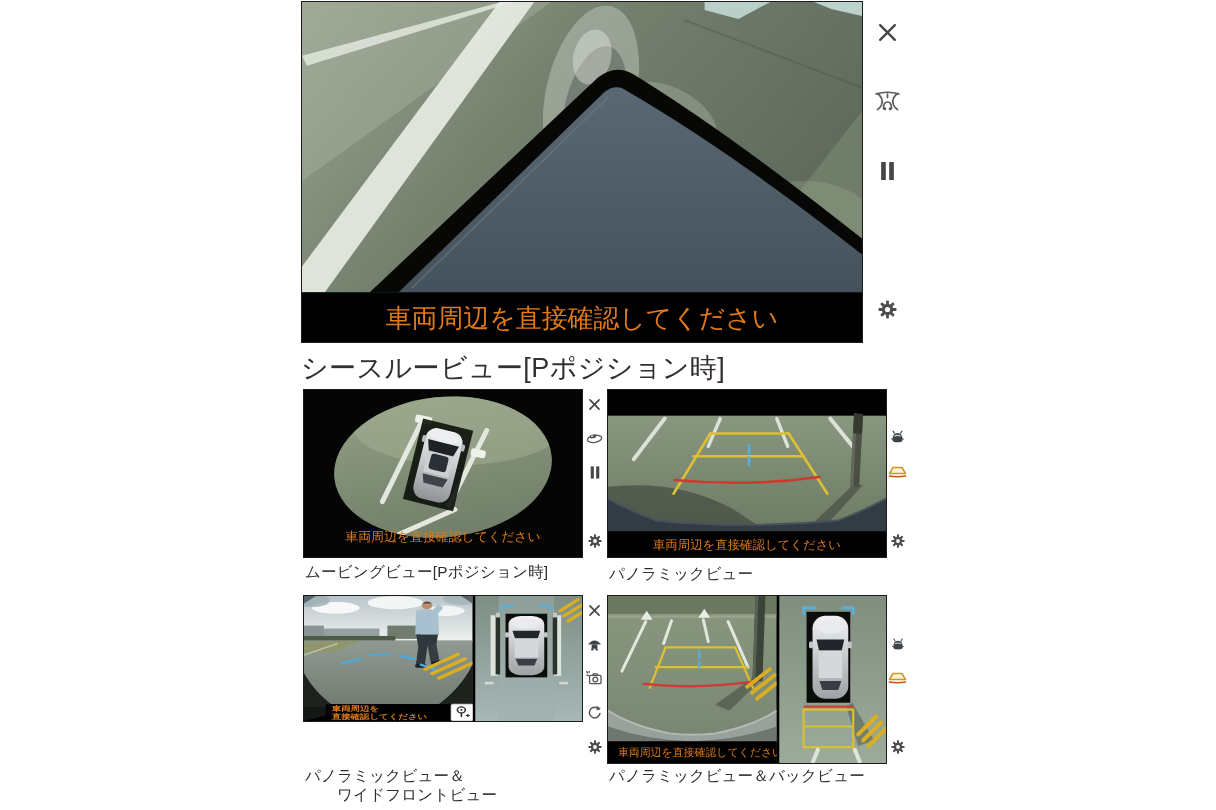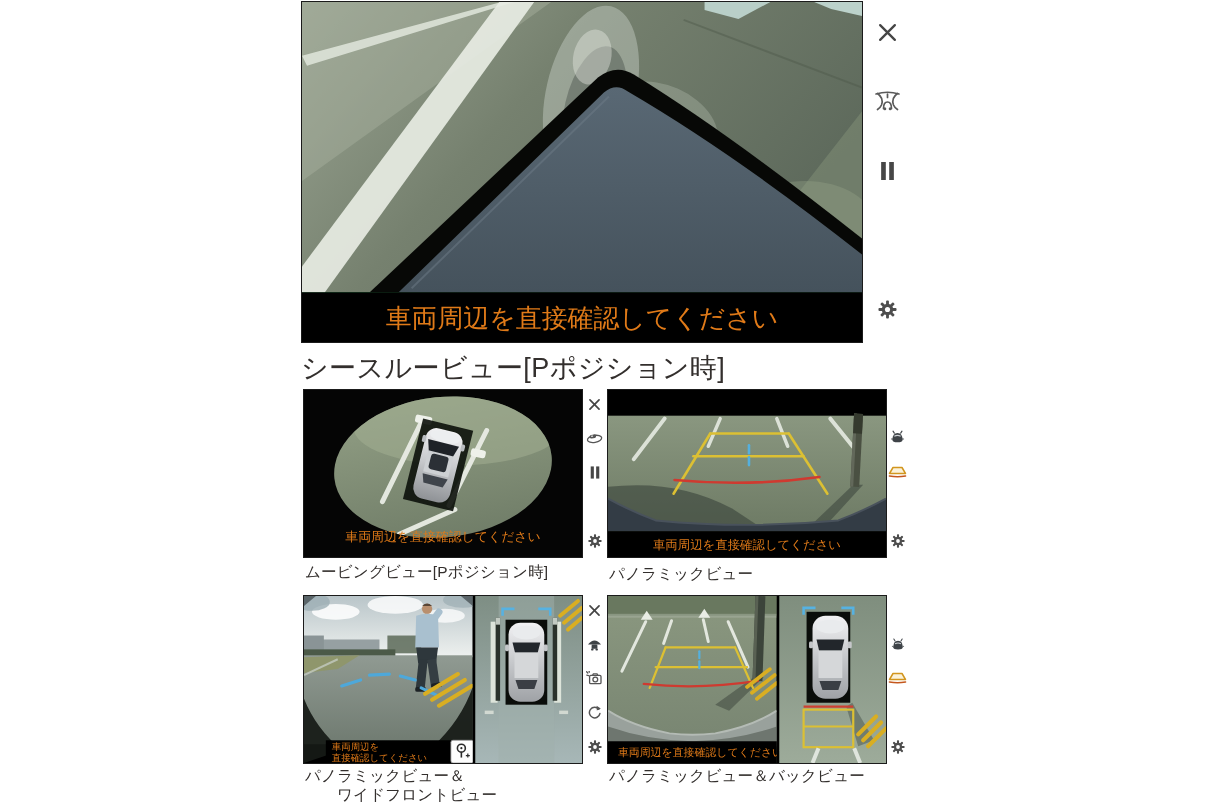--- a/index.html
+++ b/index.html
@@ -236,21 +236,21 @@
         <rect x="8.5" y="0.5" width="3" height="19" rx="1" transform="rotate(90 10 10)"></rect>
         <rect x="8.5" y="0.5" width="3" height="19" rx="1" transform="rotate(135 10 10)"></rect>
         <circle cx="10" cy="10" r="6"></circle>
       </g>
       <circle cx="10" cy="10" r="2.7" fill="#fff"></circle>
     </svg>
   </button>
 
   <div class="caption caption-sub" style="left:609px;top:564px;">パノラミックビュー</div>
 
-  <div class="frame" style="left:303px;top:595px;width:280px;height:169px;">
+  <div class="frame" style="left:303px;top:595px;width:280px;height:127px;font-weight:bold;">
     <svg viewBox="0 0 280 169" preserveAspectRatio="none">
       <defs>
         <linearGradient id="s4sky" x1="0" y1="0" x2="0" y2="1">
             <stop offset="0" stop-color="#b9c5c9"></stop>
             <stop offset="1" stop-color="#eef1ef"></stop>
           </linearGradient>
         <linearGradient id="s4road" x1="0" y1="0" x2="0" y2="1">
             <stop offset="0" stop-color="#909a92"></stop>
             <stop offset="1" stop-color="#707b71"></stop>
           </linearGradient>

